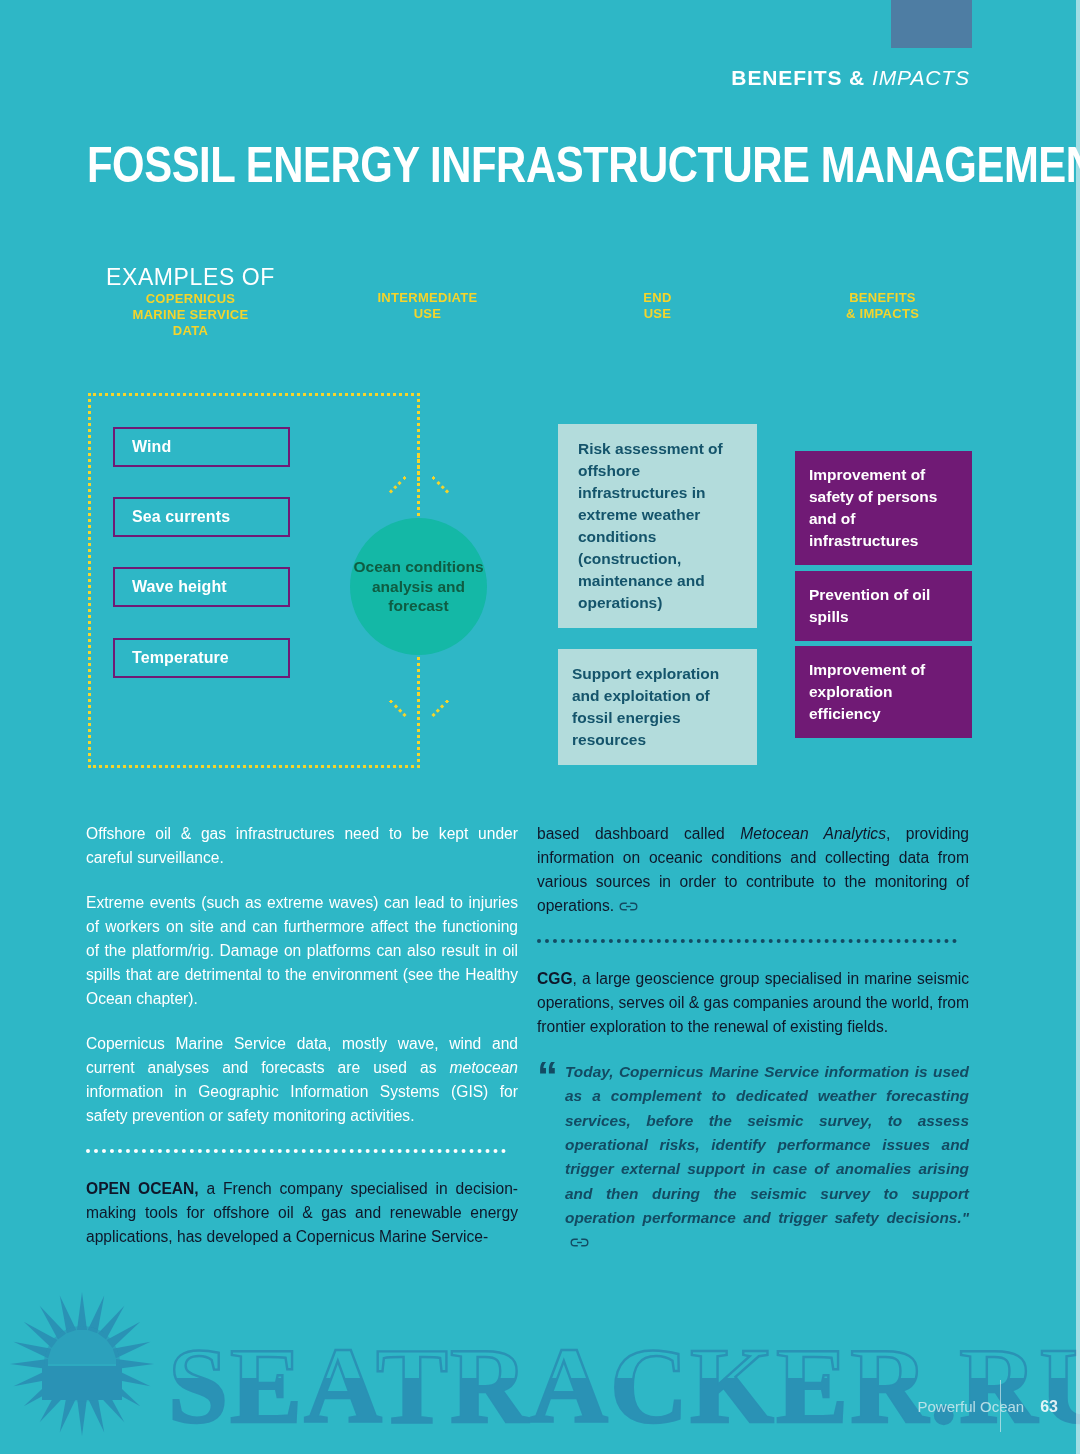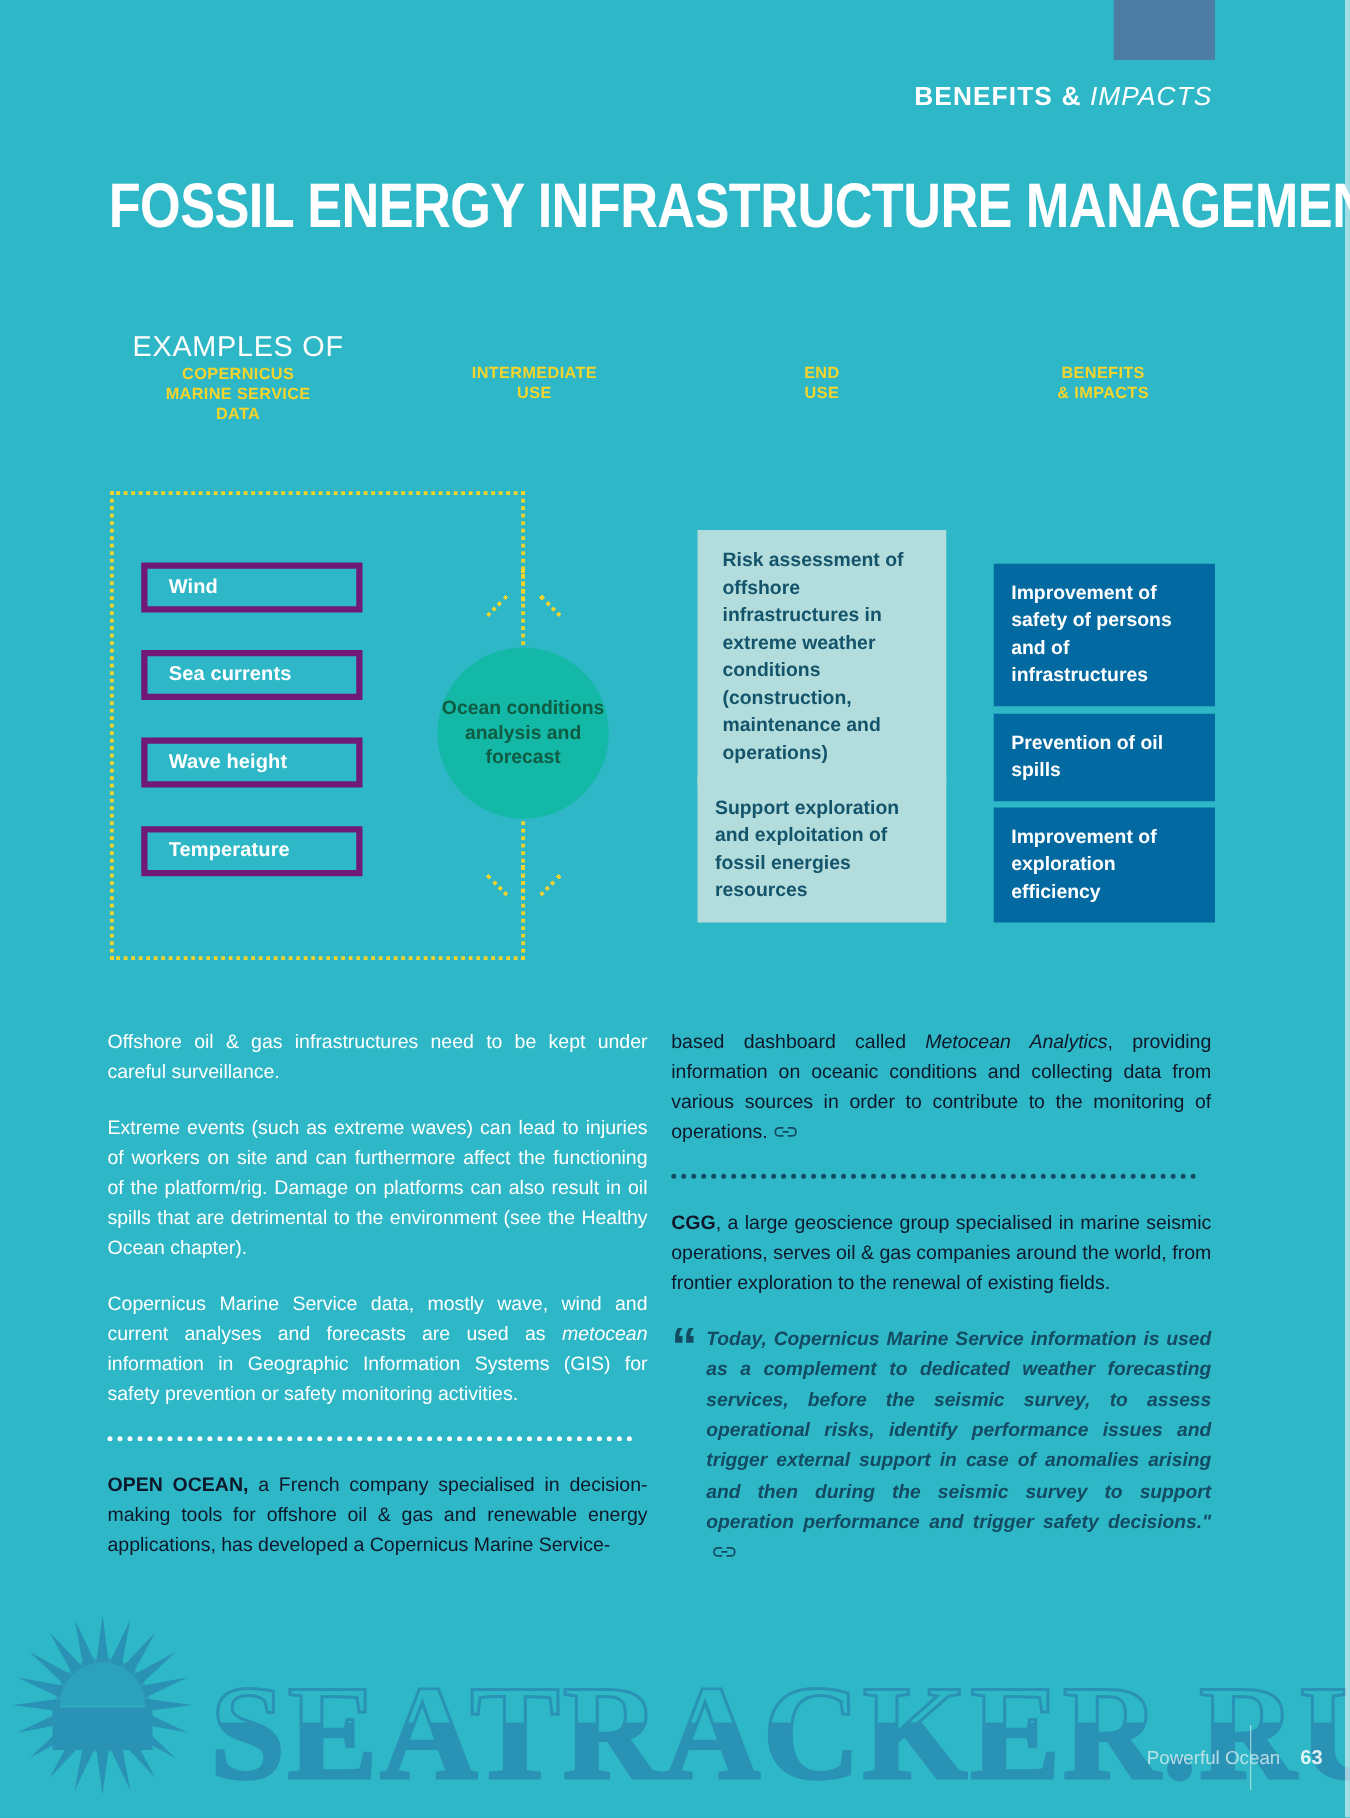--- a/index.html
+++ b/index.html
@@ -95,29 +95,28 @@
     height: 375px;
     border: 3px dotted #f5d42b;
   }
 
   
   .data-box {
     position: absolute;
     left: 113px;
     width: 177px;
     height: 40px;
-    border: 5px solid #701a75;
+    border: 2px solid #701a75;
     display: flex;
     align-items: center;
     padding-left: 17px;
     color: #ffffff;
     font-size: 16px;
     font-weight: bold;
     letter-spacing: 0.1px;
-    margin-top: 23px;
   }
   #data-box-0 { top: 427px; }
   #data-box-1 { top: 497px; }
   #data-box-2 { top: 567px; }
   #data-box-3 { top: 638px; }
   #data-box-4 { top: 708px; }
 
   
   .circle-node {
     position: absolute;
@@ -164,28 +163,28 @@
     left: 558px;
     width: 199px;
     background: #b3dcdc;
     color: #14546b;
     font-size: 15.5px;
     font-weight: bold;
     line-height: 1.42;
     padding: 14px 13px 14px 14px;
   }
   #enduse-box-0 { top: 424px; padding-left: 20px; }
-  #enduse-box-1 { top: 622px; }
+  #enduse-box-1 { top: 649px; }
 
   
   .benefit-box {
     position: absolute;
     left: 795px;
     width: 177px;
-    background: #0369a1;
+    background: #701a75;
     color: #ffffff;
     font-size: 15.5px;
     font-weight: bold;
     line-height: 1.42;
     padding: 13px 12px 13px 14px;
   }
   #benefit-box-0 { top: 451px; }
   #benefit-box-1 { top: 571px; }
   #benefit-box-2 { top: 646px; }
 

